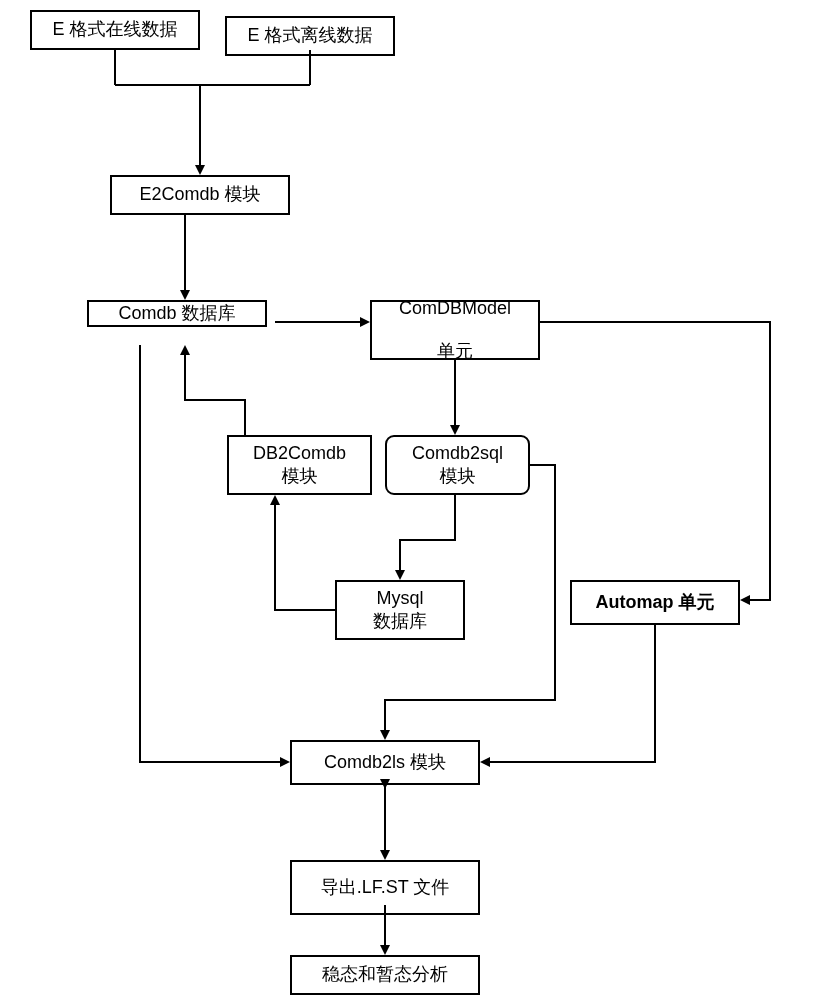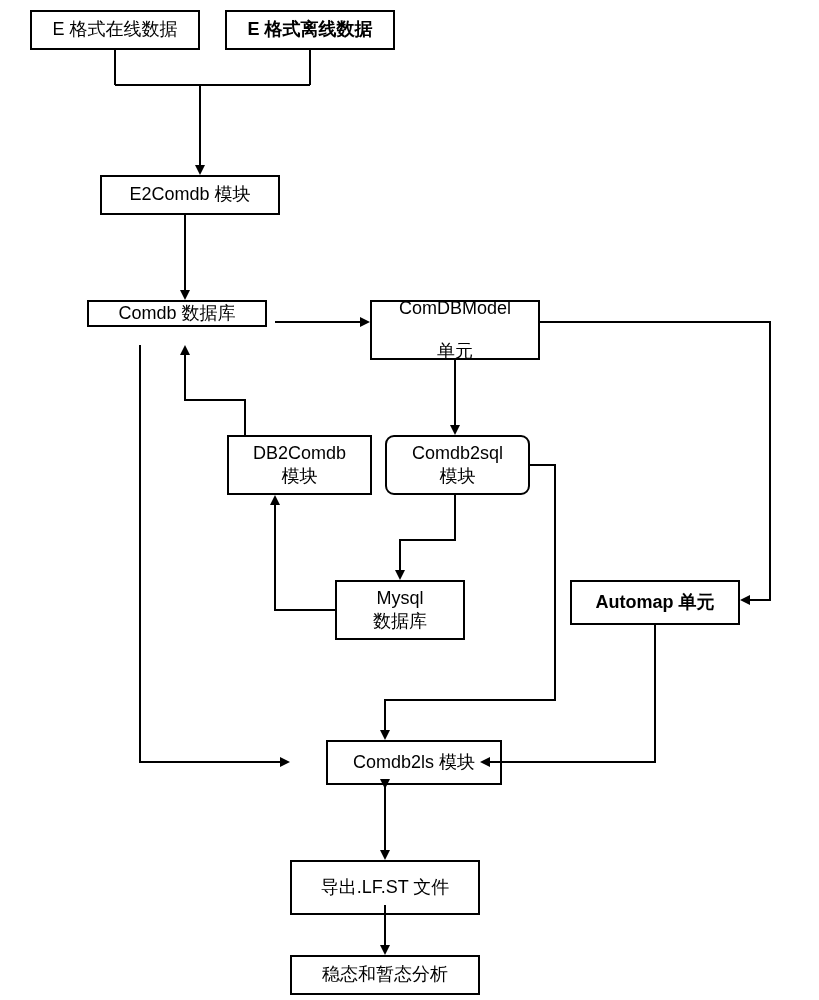--- a/index.html
+++ b/index.html
@@ -35,25 +35,25 @@
     pointer-events: none;
   }
 </style>
 </head>
 <body>
 
 <div class="box" style="left:30px; top:10px; width:170px; height:40px;">
   <span>E 格式在线数据</span>
 </div>
 
-<div class="box" style="left:225px; top:10px; width:170px; height:40px;font-weight:bold;">
+<div class="box" style="left:225px; top:16px; width:170px; height:40px;">
   <span>E 格式离线数据</span>
 </div>
 
-<div class="box" style="left:100px; top:175px; width:180px; height:40px;">
+<div class="box" style="left:110px; top:175px; width:180px; height:40px;">
   <span>E2Comdb 模块</span>
 </div>
 
 <div class="box" style="left:87px; top:300px; width:180px; height:27px;">
   <span>Comdb 数据库</span>
 </div>
 
 <div class="box" style="left:370px; top:300px; width:170px; height:60px;gap:20px;">
   <span>ComDBModel</span>
   <span>单元</span>
@@ -71,21 +71,21 @@
 
 <div class="box" style="left:335px; top:580px; width:130px; height:60px;">
   <span>Mysql</span>
   <span>数据库</span>
 </div>
 
 <div class="box" style="left:570px; top:580px; width:170px; height:45px;font-weight:bold;">
   <span>Automap 单元</span>
 </div>
 
-<div class="box" style="left:290px; top:740px; width:176px; height:45px;margin-left:36px;">
+<div class="box" style="left:290px; top:740px; width:190px; height:45px;">
   <span>Comdb2ls 模块</span>
 </div>
 
 <div class="box" style="left:290px; top:860px; width:190px; height:55px;">
   <span>导出.LF.ST 文件</span>
 </div>
 
 <div class="box" style="left:290px; top:955px; width:190px; height:40px;">
   <span>稳态和暂态分析</span>
 </div>

